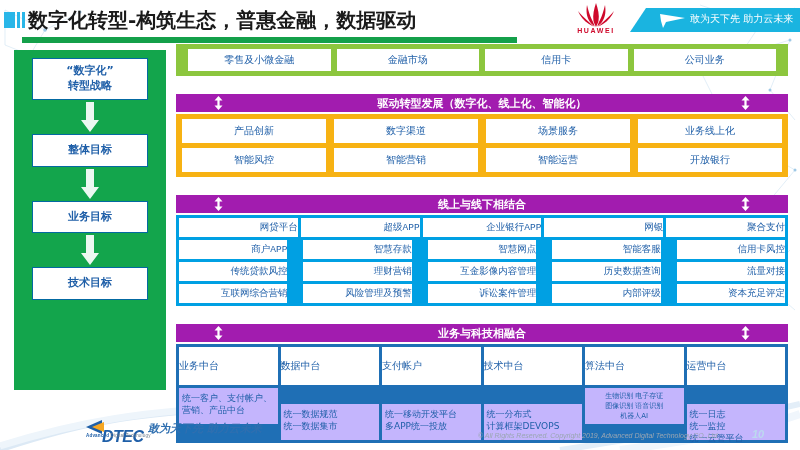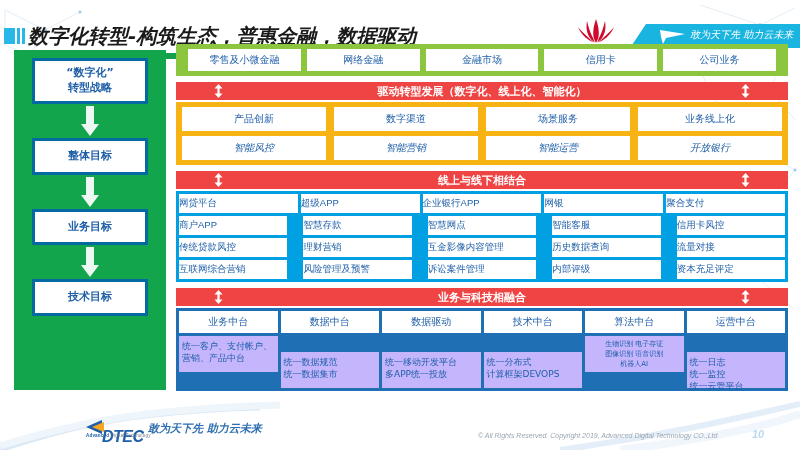--- a/index.html
+++ b/index.html
@@ -18,22 +18,22 @@
 
   
   .net-bg {
     position: absolute; top: 0; left: 0;
     width: 800px; height: 450px;
     pointer-events: none;
   }
 
   
   .header {
-    position: absolute; top: 16px; left: 0;
-    width: 800px; height: 44px; font-style: italic;
+    position: absolute; top: 0; left: 0;
+    width: 800px; height: 44px;
   }
   .brand-icon {
     position: absolute; left: 4px; top: 10px;
     width: 22px; height: 20px;
   }
   .title {
     position: absolute; left: 28px; top: 7px;
     font-size: 20px;
     font-weight: bold;
     color: #1a1a1a;
@@ -69,21 +69,21 @@
 
   
   .sidebar {
     position: absolute; left: 14px; top: 50px;
     width: 152px; height: 340px;
     background: #13a54c;
     padding: 8px 18px;
   }
   .side-box {
     background: #ffffff;
-    border: 3px solid #0369a1;
+    border: 1px solid #0369a1;
     color: #1f5fa8;
     font-size: 11px;
     font-weight: bold;
     text-align: center;
     line-height: 1.35;
     padding: 8px 2px;
     font-family: "DejaVu Sans", sans-serif;
   }
   .side-box.two-line { padding: 5px 2px; }
   .side-arrow {
@@ -114,43 +114,43 @@
     font-size: 10px;
     text-align: center;
     padding: 4px 0;
     white-space: nowrap;
     font-family: "DejaVu Sans", sans-serif;
   }
 
   
   .gray-bar {
     position: relative;
-    background: #ef4444;
+    background: #a21caf;
     height: 18px;
-    margin: 6px 0 2px 0;
+    margin: 18px 0 2px 0;
     display: flex; align-items: center; justify-content: center;
   }
   .gray-bar .gb-label {
     color: #ffffff;
     font-size: 11px;
     font-weight: bold;
     white-space: nowrap;
     font-family: "DejaVu Sans", sans-serif;
   }
   .gb-arrow { position: absolute; top: 2px; width: 9px; height: 14px; }
   .gb-arrow.left { left: 38px; }
   .gb-arrow.right { right: 38px; }
 
   
   .orange-block {
     background: #f7b213;
     padding: 5px 6px;
   }
   .orow { display: flex; gap: 8px; }
-  .orow + .orow { margin-top: 5px; font-style: italic; }
+  .orow + .orow { margin-top: 5px; }
   .ocell {
     flex: 1;
     background: #ffffff;
     color: #1f5fa8;
     font-size: 10px;
     text-align: center;
     padding: 5px 0;
     white-space: nowrap;
     font-family: "DejaVu Sans", sans-serif;
   }
@@ -160,40 +160,40 @@
     background: #00a0e3;
     padding: 3px 3px;
   }
   .brow { display: flex; gap: 3px; }
   .brow + .brow { margin-top: 3px; gap: 16px; }
   .bcell {
     flex: 1;
     background: #ffffff;
     color: #1f5fa8;
     font-size: 9.5px;
-    text-align: left;
+    text-align: right;
     padding: 3px 0;
     white-space: nowrap;
-    font-family: Liberation Sans, sans-serif;
+    font-family: Liberation Mono, monospace;
   }
 
   
   .plat-block {
     background: #1f6fb5;
     padding: 3px 3px;
     display: flex;
     gap: 3px;
   }
   .plat-col { flex: 1; display: flex; flex-direction: column; gap: 3px; }
   .plat-head {
     background: #ffffff;
     color: #1f5fa8;
     font-size: 10px;
-    text-align: center;
-    padding: 4px 0;
+    text-align: left;
+    padding: 12px 0;
     white-space: nowrap;
     font-family: "DejaVu Sans", sans-serif;
   }
   .plat-body {
     background: #c4b5fd;
     color: #1f5fa8;
     font-size: 9px;
     line-height: 1.35;
     padding: 4px 3px;
     height: 36px;
@@ -337,21 +337,20 @@
         <polygon points="5,0 13,0 13,18 18,18 9,30 0,18 5,18" fill="#ffffff" opacity="0.92"></polygon>
       </svg>
     </div>
     <div class="side-box">技术目标</div>
   </div>
 
   <div class="main">
 
     <div class="green-row">
       <div class="green-cell">零售及小微金融</div>
-      <div class="green-cell">网络金融</div>
       <div class="green-cell">金融市场</div>
       <div class="green-cell">信用卡</div>
       <div class="green-cell">公司业务</div>
     </div>
 
     <div class="gray-bar">
       <svg class="gb-arrow left" viewBox="0 0 9 14">
         <polygon points="4.5,0 8.5,4.5 5.6,4.5 5.6,9.5 8.5,9.5 4.5,14 0.5,9.5 3.4,9.5 3.4,4.5 0.5,4.5" fill="#ffffff"></polygon>
       </svg>
       <span class="gb-label">驱动转型发展（数字化、线上化、智能化）</span>
@@ -429,21 +428,21 @@
     <div class="plat-block">
       <div class="plat-col">
         <div class="plat-head">业务中台</div>
         <div class="plat-body">统一客户、支付帐户、营销、产品中台</div>
       </div>
       <div class="plat-col">
         <div class="plat-head">数据中台</div>
         <div class="plat-body ctr">统一数据规范<br>统一数据集市</div>
       </div>
       <div class="plat-col">
-        <div class="plat-head">数据驱动</div>
+        <div class="plat-head">支付帐户</div>
         <div class="plat-body ctr">统一移动开发平台<br>多APP统一投放</div>
       </div>
       <div class="plat-col">
         <div class="plat-head">技术中台</div>
         <div class="plat-body ctr">统一分布式<br>计算框架DEVOPS</div>
       </div>
       <div class="plat-col">
         <div class="plat-head">算法中台</div>
         <div class="plat-body small">生物识别 电子存证<br>图像识别 语音识别<br>机器人AI</div>
       </div>

